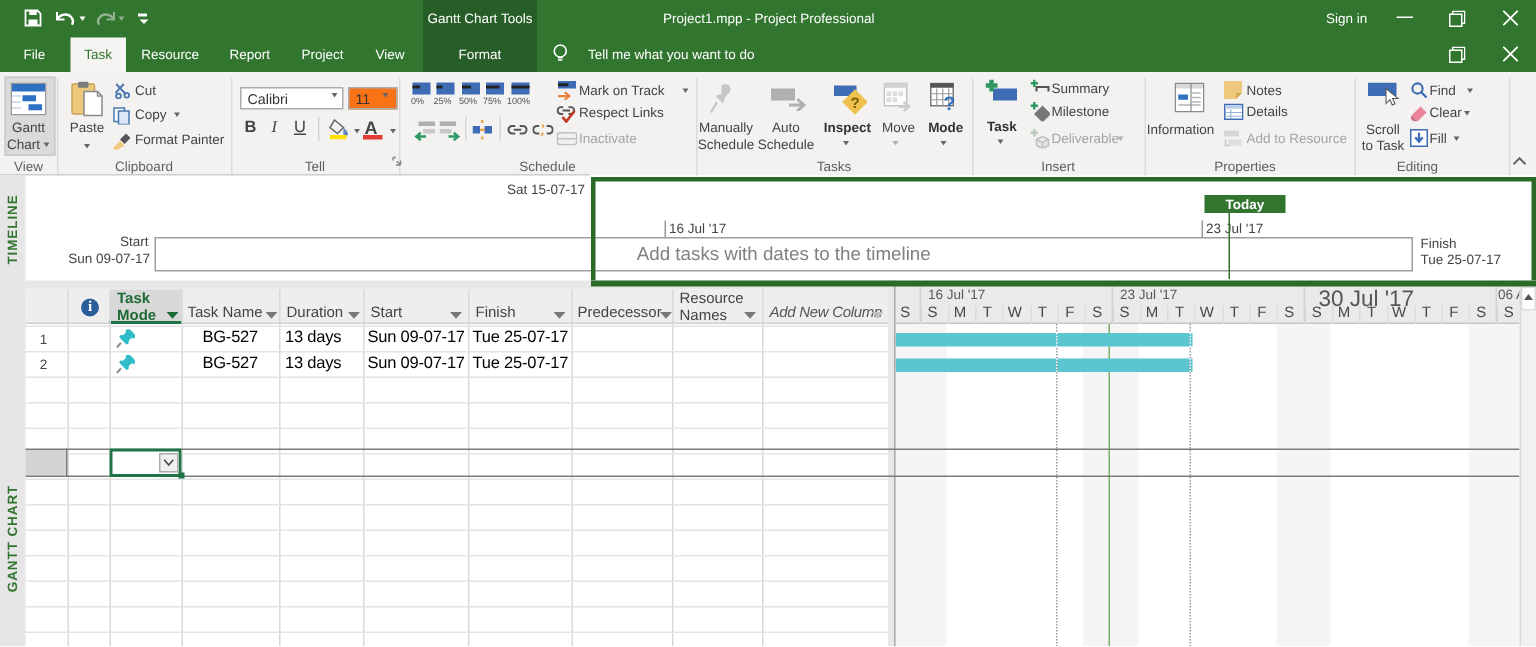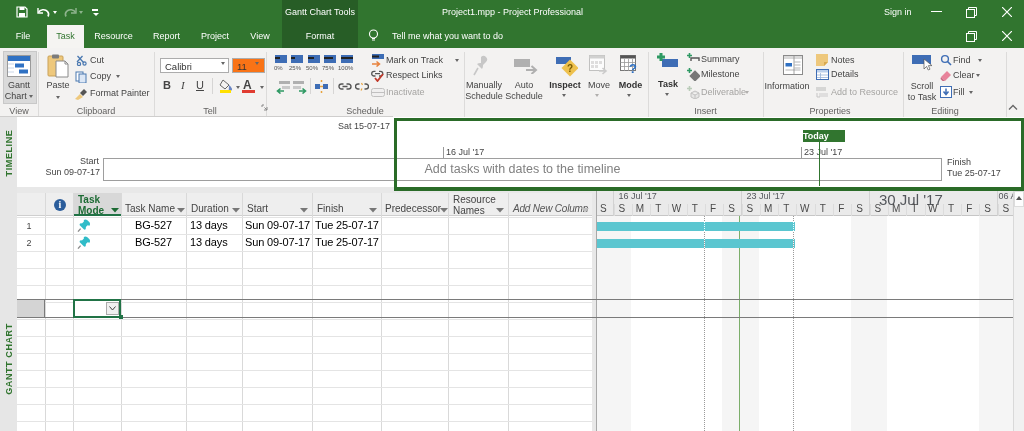--- a/index.html
+++ b/index.html
@@ -110,20 +110,21 @@
     <div class="gsep" style="left:266px"></div>
     <div class="gsep" style="left:464px"></div>
     <div class="gsep" style="left:648px"></div>
     <div class="gsep" style="left:763px"></div>
     <div class="gsep" style="left:903px"></div>
     <div class="gsep" style="left:1006px"></div>
     <div class="glabel" style="left:0px;width:38px">View</div>
     <div class="glabel" style="left:38px;width:116px">Clipboard</div>
     <div class="glabel" style="left:154px;width:112px">Tell</div>
     <div class="glabel" style="left:266px;width:198px">Schedule</div>
+    <div class="glabel" style="left:464px;width:184px">Tasks</div>
     <div class="glabel" style="left:648px;width:115px">Insert</div>
     <div class="glabel" style="left:763px;width:134px">Properties</div>
     <div class="glabel" style="left:903px;width:84px">Editing</div>
     
     <div class="abs" style="left:3px;top:3px;width:32px;height:51px;background:#dadada;border:1px solid #c8c8c8"></div>
     <svg class="abs" style="left:7px;top:7px" width="24" height="22" viewBox="0 0 24 22">
       <rect x="0.5" y="0.5" width="23" height="21" fill="#fff" stroke="#9a9a9a"></rect>
       <rect x="1" y="1" width="22" height="5" fill="#2f71c3"></rect>
       <path d="M1 9h6M1 13h6M1 17h6" stroke="#c9d6e8" stroke-width="1"></path>
       <rect x="8" y="8.5" width="9" height="4" fill="#2f71c3"></rect>
@@ -349,21 +350,21 @@
     <div class="abs" style="left:446px;top:30px;font-size:9px;color:#444">16 Jul '17</div>
     <div class="abs" style="left:801px;top:30px;width:1px;height:11px;background:#999"></div>
     <div class="abs" style="left:804px;top:30px;font-size:9px;color:#444">23 Jul '17</div>
 
     <div class="abs" style="left:20px;top:39px;width:79px;text-align:right;font-size:9px;color:#444">Start</div>
     <div class="abs" style="left:20px;top:50px;width:80px;text-align:right;font-size:9px;color:#444">Sun 09-07-17</div>
     <div class="abs" style="left:947px;top:40px;font-size:9px;color:#444">Finish</div>
     <div class="abs" style="left:947px;top:51px;font-size:9px;color:#444">Tue 25-07-17</div>
 
     <div class="abs" style="left:819px;top:24px;width:1px;height:45px;background:#31752F"></div>
-    <div class="abs" style="left:803px;top:13px;width:42px;height:12px;background:#31752F;color:#fff;font-size:9px;font-weight:bold;text-align:left;line-height:12px">Today</div>
+    <div class="abs" style="left:803px;top:13px;width:54px;height:12px;background:#31752F;color:#fff;font-size:9px;font-weight:bold;text-align:center;line-height:12px">Today</div>
 
     <div class="abs" style="left:394px;top:0.5px;width:630px;height:73.5px;border:3.5px solid #2a6b28;box-sizing:border-box"></div>
   </div>
 
   <div id="lower" class="abs">
 
     <div class="abs" style="left:0;top:0;width:597px;height:6px;background:#e8e8e8"></div>
 
     <div class="abs" style="left:0;top:0;width:17px;height:244px;background:#e6e6e6"></div>
     <div class="abs" style="left:-30px;top:167px;width:77px;text-align:center;transform:rotate(-90deg);font-size:9px;font-weight:bold;letter-spacing:0.6px;color:#31752F;white-space:nowrap">GANTT CHART</div>

